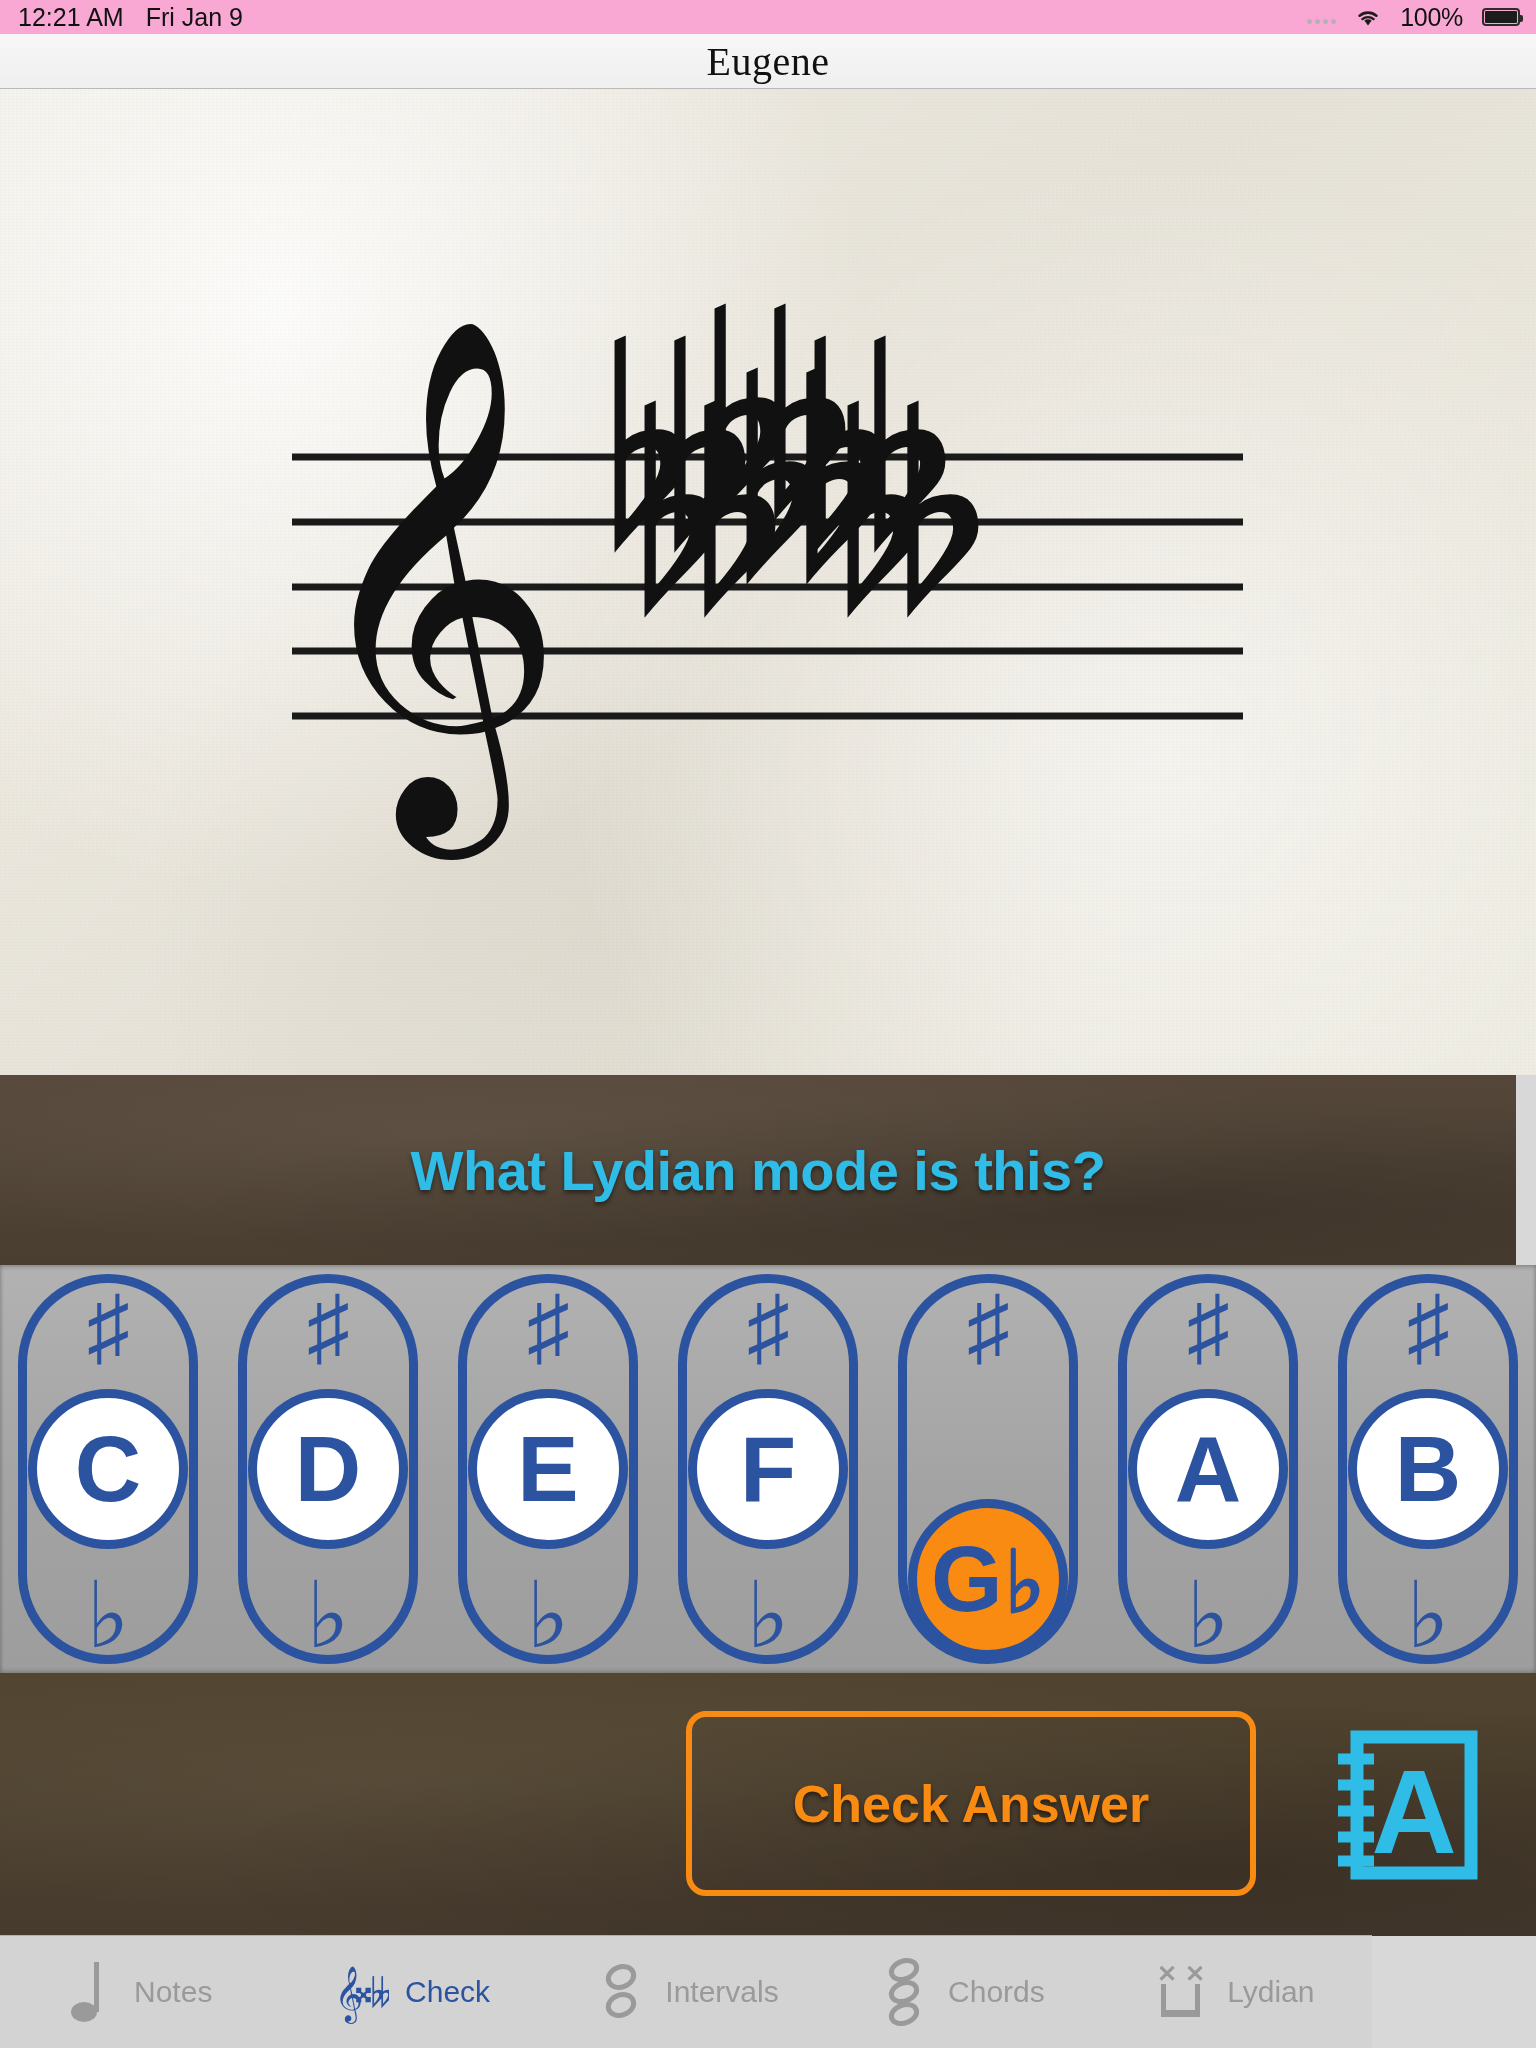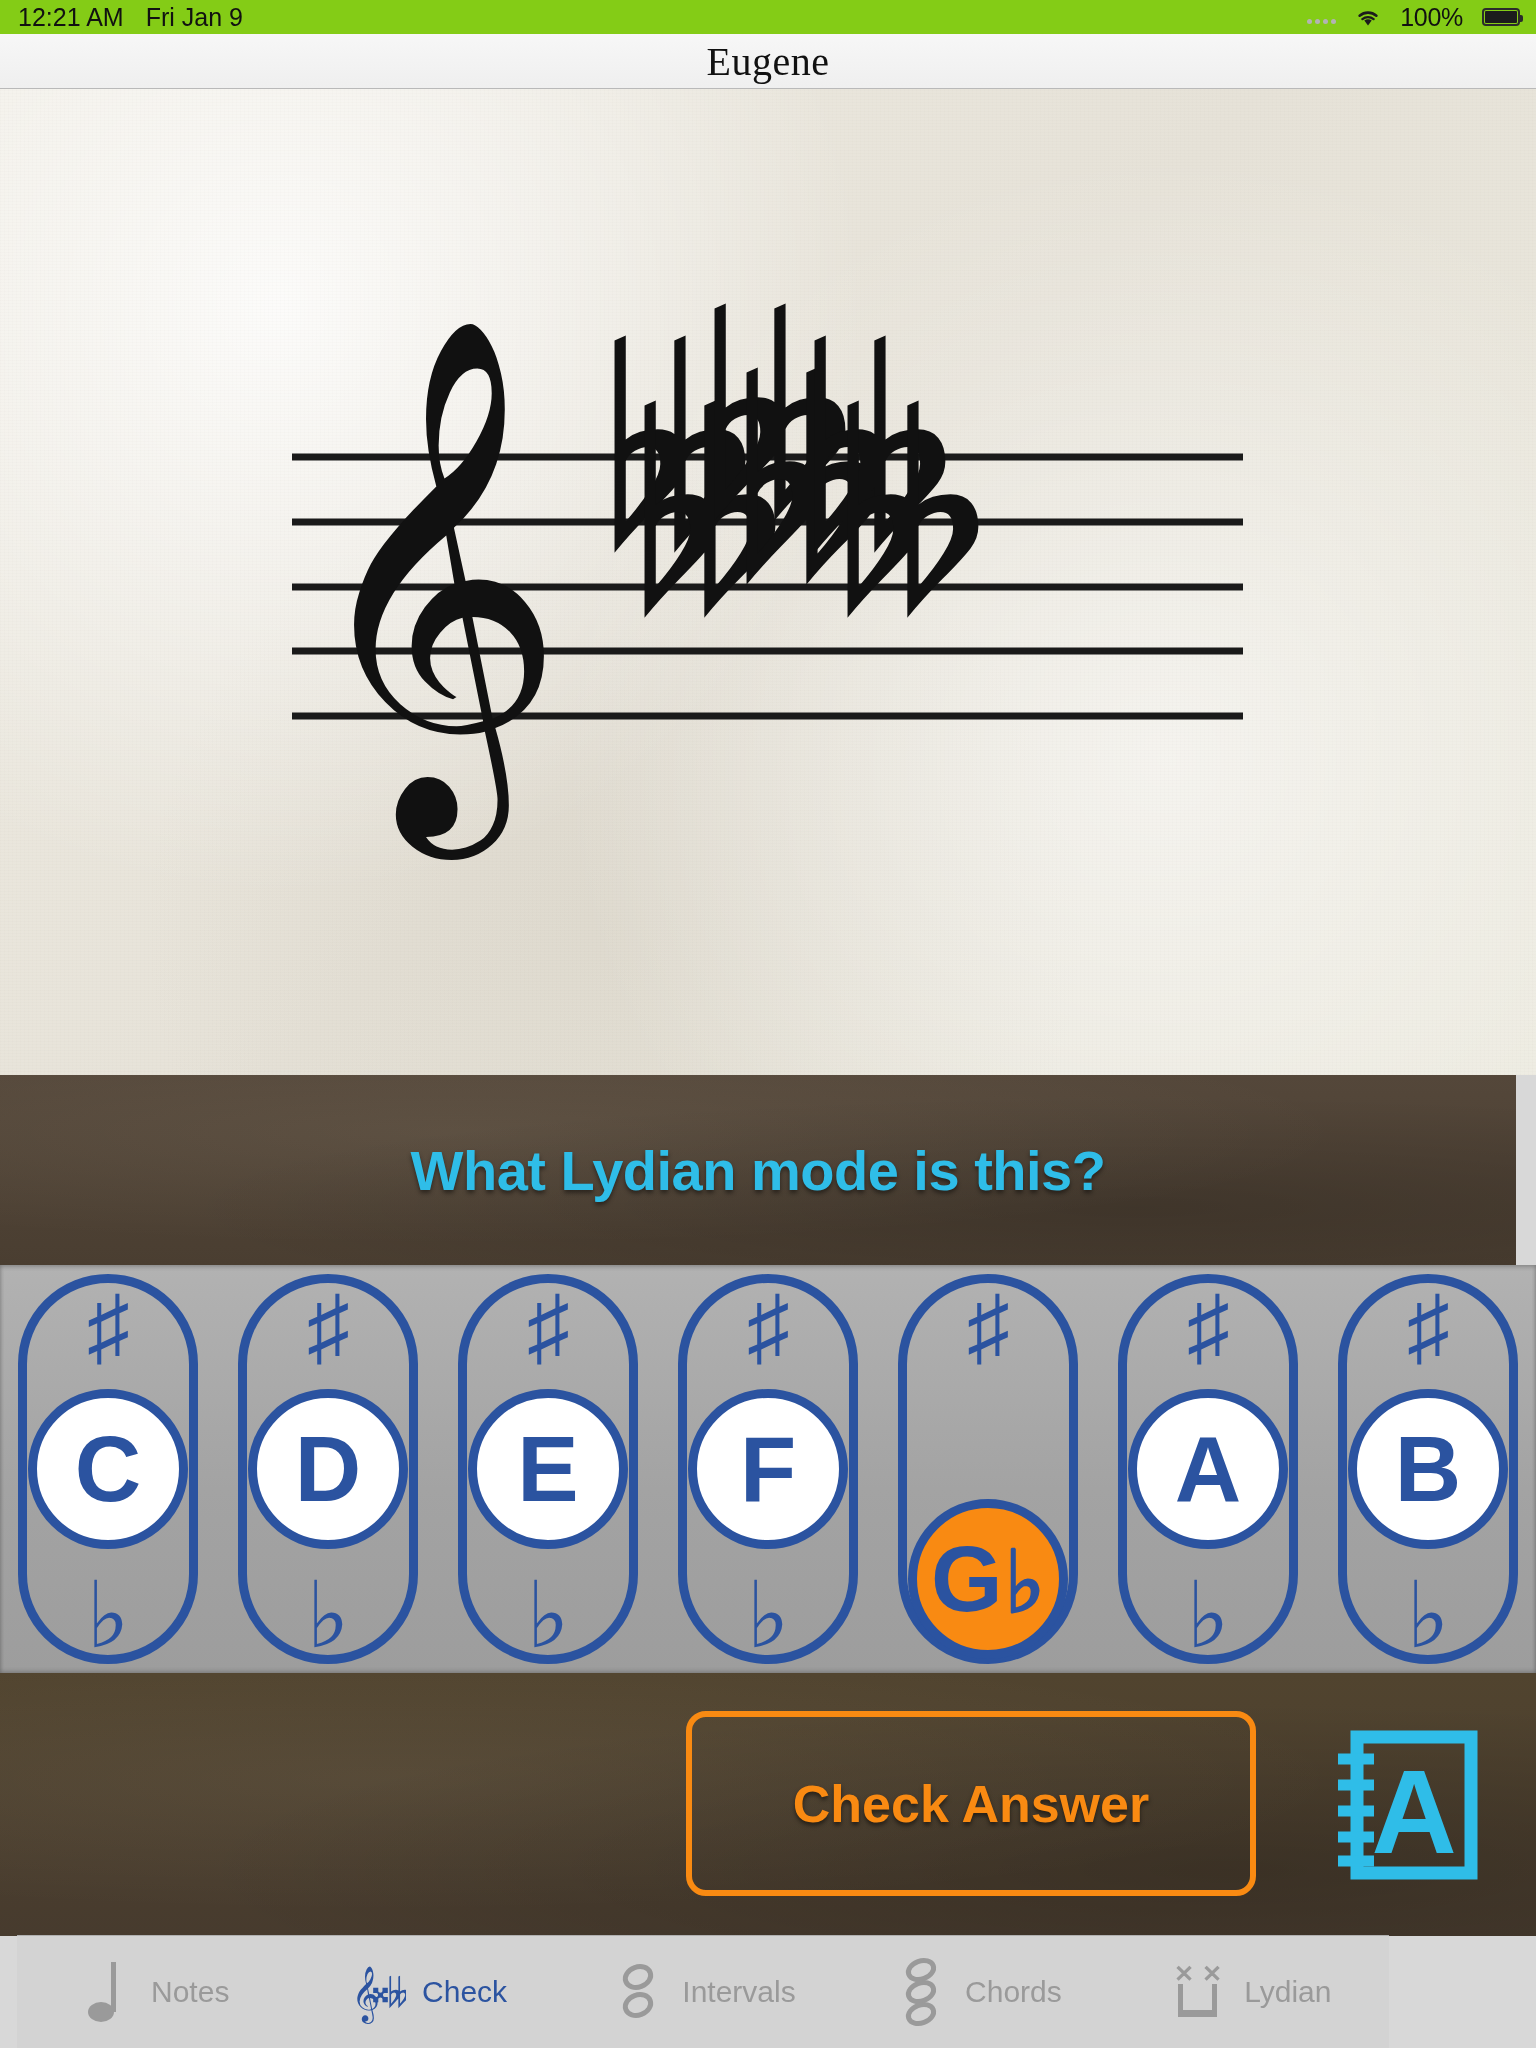--- a/index.html
+++ b/index.html
@@ -8,21 +8,21 @@
     width:1536px;height:2048px;overflow:hidden;
     font-family:"Liberation Sans", sans-serif;
     background:#d8d8d8;
     -webkit-font-smoothing:antialiased;
   }
   .app{position:relative;width:1536px;height:2048px;}
 
   
   .statusbar{
     position:absolute;left:0;top:0;width:1536px;height:34px;
-    background:#84cc16;
+    background:#f9a8d4;
     display:flex;align-items:center;
     font-size:25px;color:#111;text-align:center;
   }
   .sb-left{display:flex;align-items:center;gap:22px;padding-left:18px;}
   .sb-right{margin-left:auto;display:flex;align-items:center;gap:19px;padding-right:16px;}
   .sb-dots{display:flex;align-items:flex-end;gap:3px;height:14px;}
   .sb-dots i{display:block;width:5px;height:5px;border-radius:50%;background:#b3b3b3;}
   .wifi{position:relative;width:26px;height:19px;}
   .wifi svg{display:block;}
   .battery{
@@ -141,21 +141,21 @@
   }
   .book-btn{
     position:absolute;left:1330px;top:56px;width:150px;height:152px;
   }
 
   
   .tabbar{
     position:absolute;left:0;bottom:0;width:1372px;height:112px;
     background:#d3d3d3;
     border-top:1px solid #b0b0b0;
-    display:flex;align-items:center;margin-left:17px;
+    display:flex;align-items:center;
   }
   .tab{
     flex:1 1 0;height:112px;
     display:flex;flex-direction:row;align-items:center;justify-content:center;gap:16px;
     color:#9a9a9a;font-size:30px;
   }
   .tab.active{color:#2b53a0;}
   .tab .ticon{display:flex;align-items:center;justify-content:center;width:56px;height:70px;}
   .tab .tlabel{line-height:1;}
 </style>

